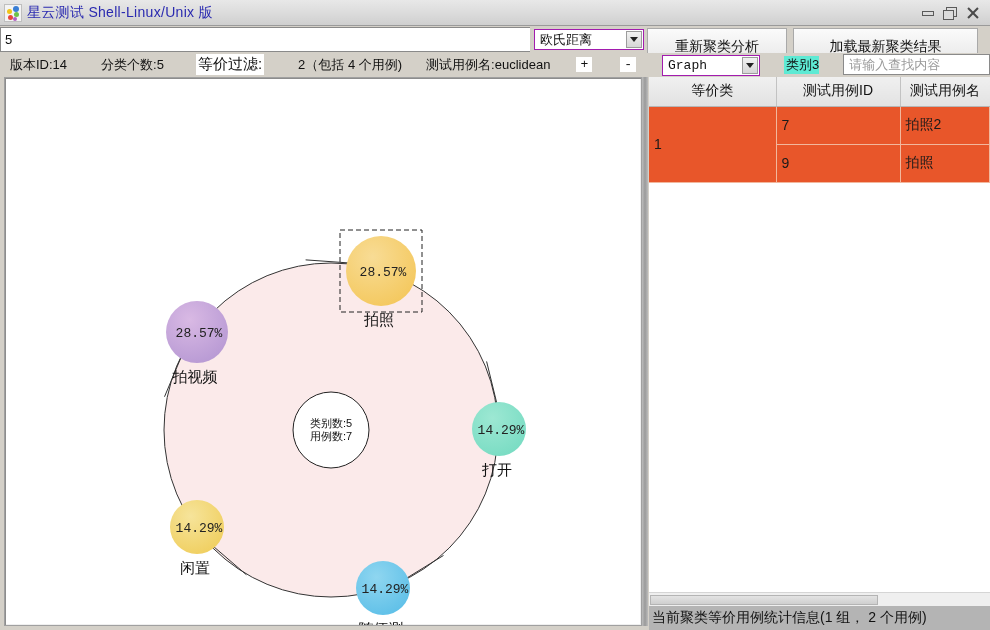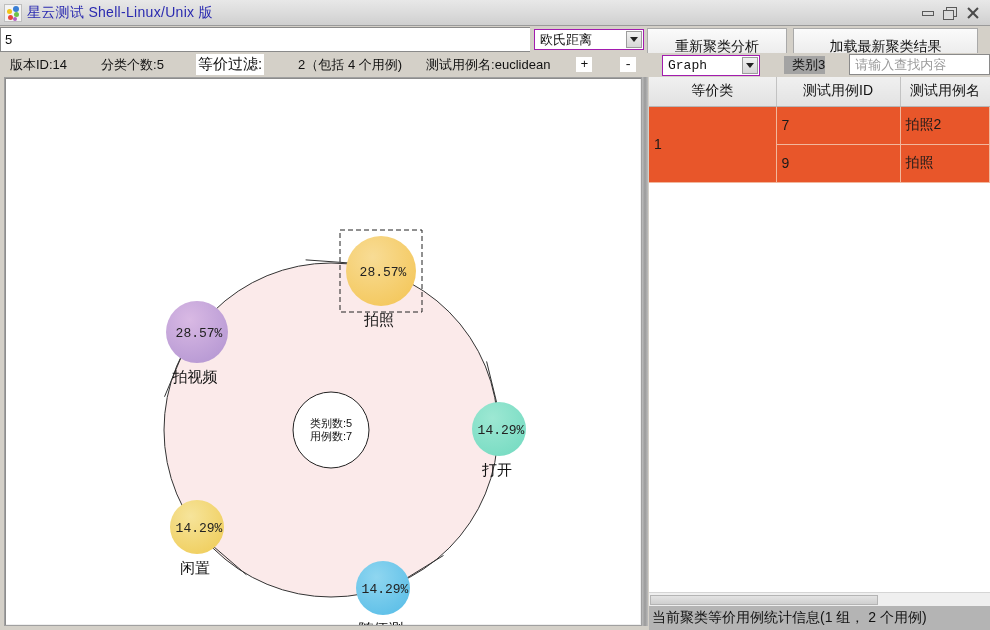--- a/index.html
+++ b/index.html
@@ -129,21 +129,21 @@
     background: #ffffff; padding: 1px 2px;
     font-size: 15px;
     margin-left: 8px;
   }
   .plusminus {
     background: #ffffff; padding: 0 4px; margin: 0 2px;
     font-size: 13px; font-family: "Liberation Mono", monospace;
   }
   #combo-graph { width: 98px; font-family: "Liberation Mono", monospace; font-size: 13px; }
   .catlabel {
-    background: #a3a3a3; padding-left: 8px; white-space: nowrap;
+    background: #5eead4; padding-left: 2px; white-space: nowrap;
   }
   .findinput {
     flex: 1 1 auto; height: 21px; background: #ffffff;
     border: 1px solid #8a8a8a;
     font-size: 13px; color: #9a9a9a;
     padding: 2px 5px; line-height: 16px;
     font-family: "Liberation Sans", sans-serif;
   }
 
   

